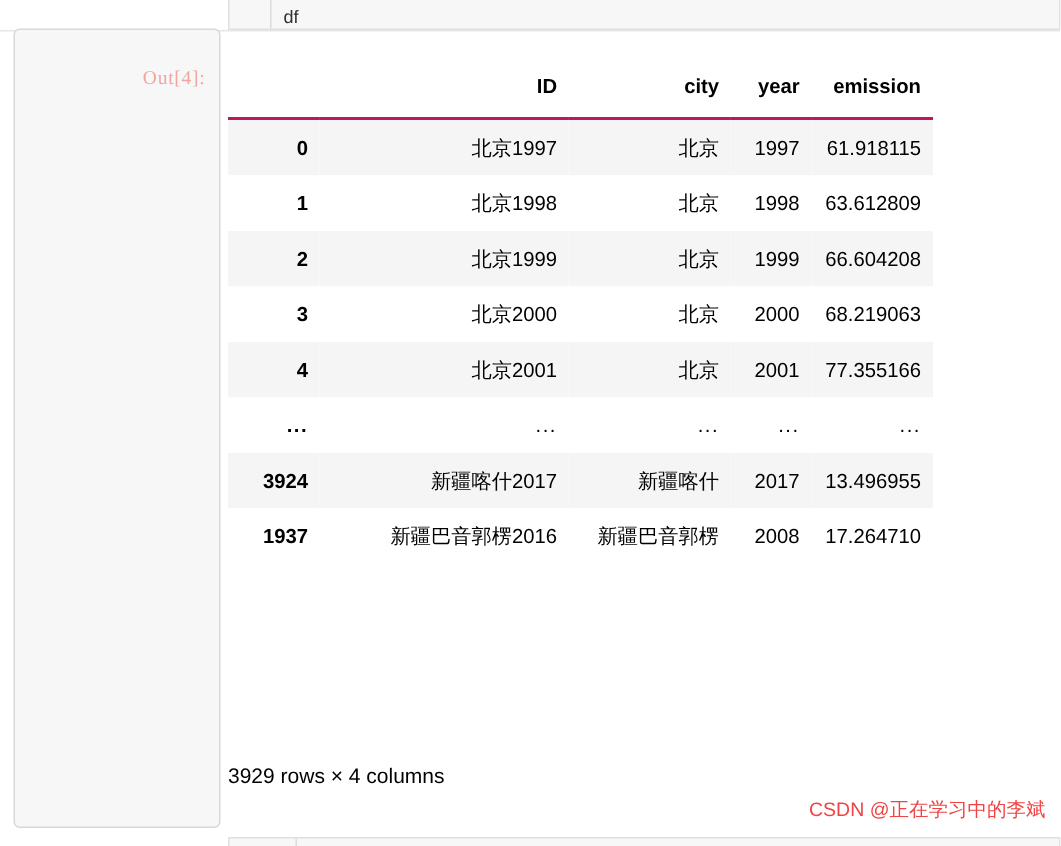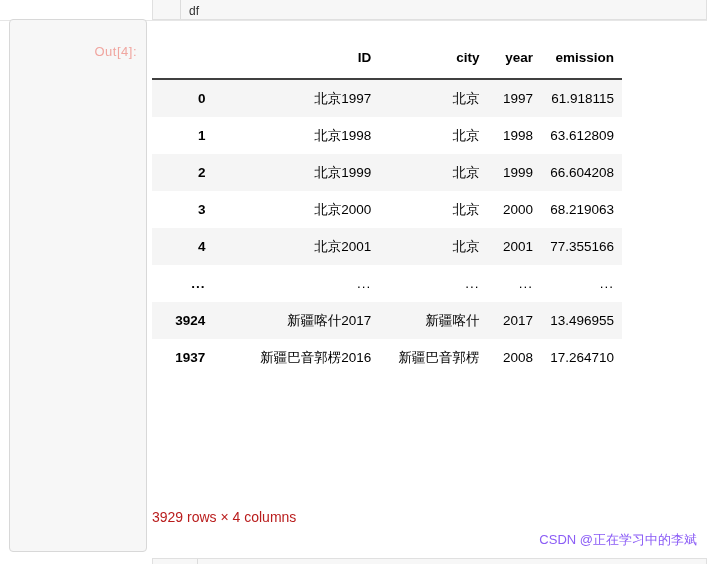--- a/index.html
+++ b/index.html
@@ -66,21 +66,21 @@
     height: 533px;
     background: #f7f7f7;
     border: 1px solid #d8d8d8;
     border-radius: 4px;
     box-sizing: border-box;
   }
   .out-label {
     position: absolute;
     right: 9px;
     top: 24px;
-    font-family: Liberation Sans, sans-serif;
+    font-family: Liberation Serif, serif;
     font-size: 13px;
     color: #f0a6a0;
     letter-spacing: 0.5px;
     white-space: nowrap;
   }
 
   
   .df-wrap {
     position: absolute;
     left: 152px;
@@ -100,21 +100,21 @@
     text-align: right;
     vertical-align: middle;
     padding: 0 8px;
     height: 37px;
     white-space: nowrap;
   }
   table.dataframe thead th {
     font-weight: bold;
     height: 32px;
     padding-bottom: 5px;
-    border-bottom: 2px solid #404040;
+    border-bottom: 2px solid #be185d;
     background: #ffffff;
   }
   table.dataframe tbody th {
     font-weight: bold;
   }
   table.dataframe tbody tr.odd > * {
     background: #f5f5f5;
   }
   table.dataframe tbody tr.even > * {
     background: #ffffff;
@@ -129,21 +129,21 @@
   .ellipsis-row td, .ellipsis-row th {
     color: #000;
     letter-spacing: 1px;
   }
 
   .shape-label {
     position: absolute;
     left: 152px;
     top: 509px;
     font-size: 14px;
-    color: #b91c1c;
+    color: #000000;
     white-space: nowrap;
   }
 
   
   .bottom-cell {
     position: absolute;
     left: 152px;
     top: 558px;
     width: 555px;
     height: 30px;
@@ -157,21 +157,21 @@
     border-right: 1px solid #dcdcdc;
     box-sizing: border-box;
   }
 
   
   .watermark {
     position: absolute;
     right: 10px;
     top: 531px;
     font-size: 13px;
-    color: #8b5cf6;
+    color: #ef4444;
     white-space: nowrap;
     user-select: none;
   }
 </style>
 </head>
 <body>
 
 <div class="top-cell">
   <div class="prompt">5</div>
   <div class="codetext">df</div>

